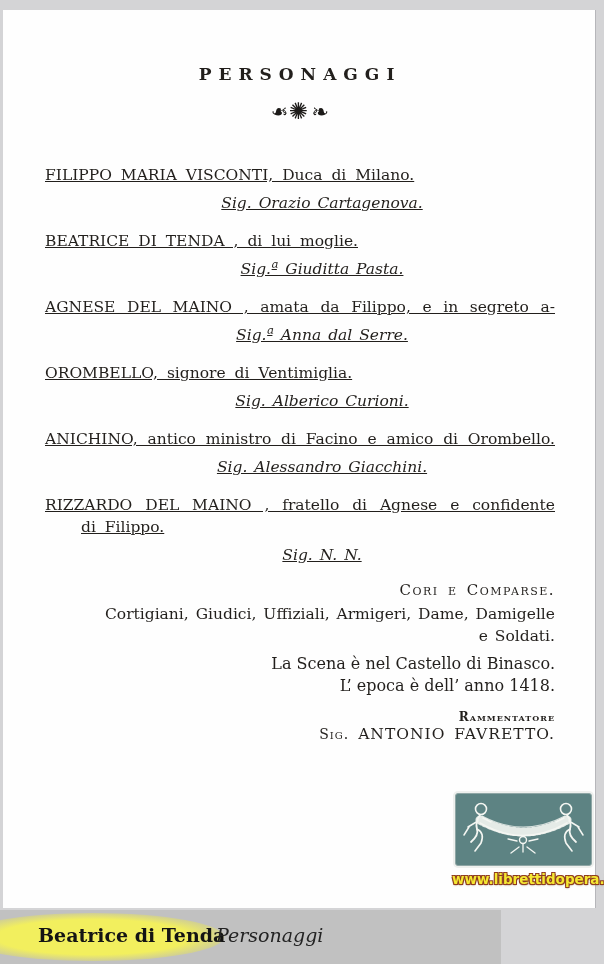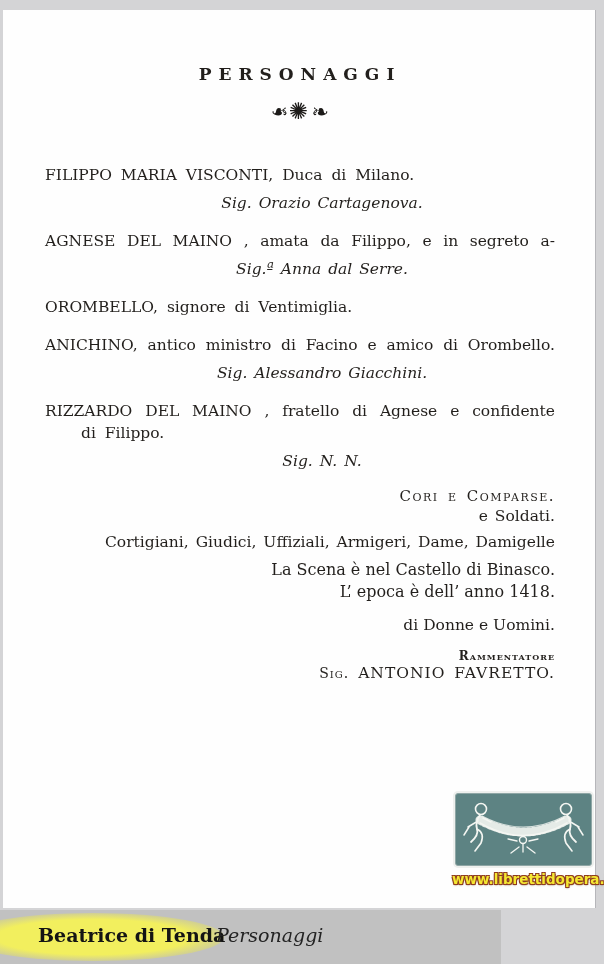--- a/index.html
+++ b/index.html
@@ -16,21 +16,21 @@
   .doc-title{
     text-align:center;font-size:17px;font-weight:bold;
     letter-spacing:7px;word-spacing:4px;
   }
   .ornament{
     text-align:center;font-family:"DejaVu Sans",sans-serif;
     font-size:21px;margin-top:14px;color:#1c1a18;letter-spacing:3px;
   }
   .ornament .flip{display:inline-block;transform:scaleX(-1);}
   .ornament .mid{font-size:23px;}
-  .cast{margin-top:40px;font-size:15.5px;line-height:22px;}
+  .cast{margin-top:40px;font-size:15.5px;line-height:22px;text-decoration:underline;}
   .entry{margin-bottom:16px;word-spacing:4px;}
   .entry:last-child{margin-bottom:15px;}
   .role-justify{text-align:justify;text-align-last:justify;}
   .role-cont{padding-left:36px;}
   .performer{font-style:italic;padding-left:44px;margin-top:6px;word-spacing:2px;text-align:center;}
   .center{text-align:right;}
   .chorus-heading{
     font-variant:small-caps;font-size:15px;letter-spacing:1.5px;
     margin-top:2px;word-spacing:3px;
   }
@@ -86,54 +86,58 @@
 
     <div class="ornament"><span class="flip">❧</span><span class="mid">✺</span><span>❧</span></div>
 
     <div class="cast">
 
       <div class="entry">
         <div class="role-line">FILIPPO MARIA VISCONTI, Duca di Milano.</div>
         <div class="performer">Sig. Orazio Cartagenova.</div>
       </div>
 
+      <div class="entry">
+        <div class="role-line">BEATRICE DI TENDA , di lui moglie.</div>
+        <div class="performer">Sig.ª Giuditta Pasta.</div>
+      </div>
 
       <div class="entry">
         <div class="role-line role-justify">AGNESE DEL MAINO , amata da Filippo, e in segreto a-</div>
         <div class="performer">Sig.ª Anna dal Serre.</div>
       </div>
 
       <div class="entry">
         <div class="role-line">OROMBELLO, signore di Ventimiglia.</div>
+        <div class="performer">Sig. Alberico Curioni.</div>
       </div>
 
       <div class="entry">
         <div class="role-line role-justify">ANICHINO, antico ministro di Facino e amico di Orombello.</div>
         <div class="performer">Sig. Alessandro Giacchini.</div>
       </div>
 
       <div class="entry">
         <div class="role-line role-justify">RIZZARDO DEL MAINO , fratello di Agnese e confidente</div>
         <div class="role-cont">di Filippo.</div>
         <div class="performer">Sig. N. N.</div>
       </div>
 
     </div>
 
     <div class="center chorus-heading">Cori e Comparse.</div>
+    <div class="center chorus-line first">Cortigiani, Giudici, Uffiziali, Armigeri, Dame, Damigelle</div>
     <div class="center chorus-line">e Soldati.</div>
-    <div class="center chorus-line first">Cortigiani, Giudici, Uffiziali, Armigeri, Dame, Damigelle</div>
 
     <div class="scene-block center">
       <div>La Scena è nel Castello di Binasco.</div>
       <div>L’ epoca è dell’ anno 1418.</div>
     </div>
 
     <div class="maestro-block center">
-      <div>di Donne e Uomini.</div>
     </div>
 
     <div class="prompter-block center">
       <div class="prompter-heading">Rammentatore</div>
       <div class="prompter-credit"><span class="sc">Sig.</span> <span>ANTONIO FAVRETTO.</span></div>
     </div>
 
   </div>
 </div>
 

